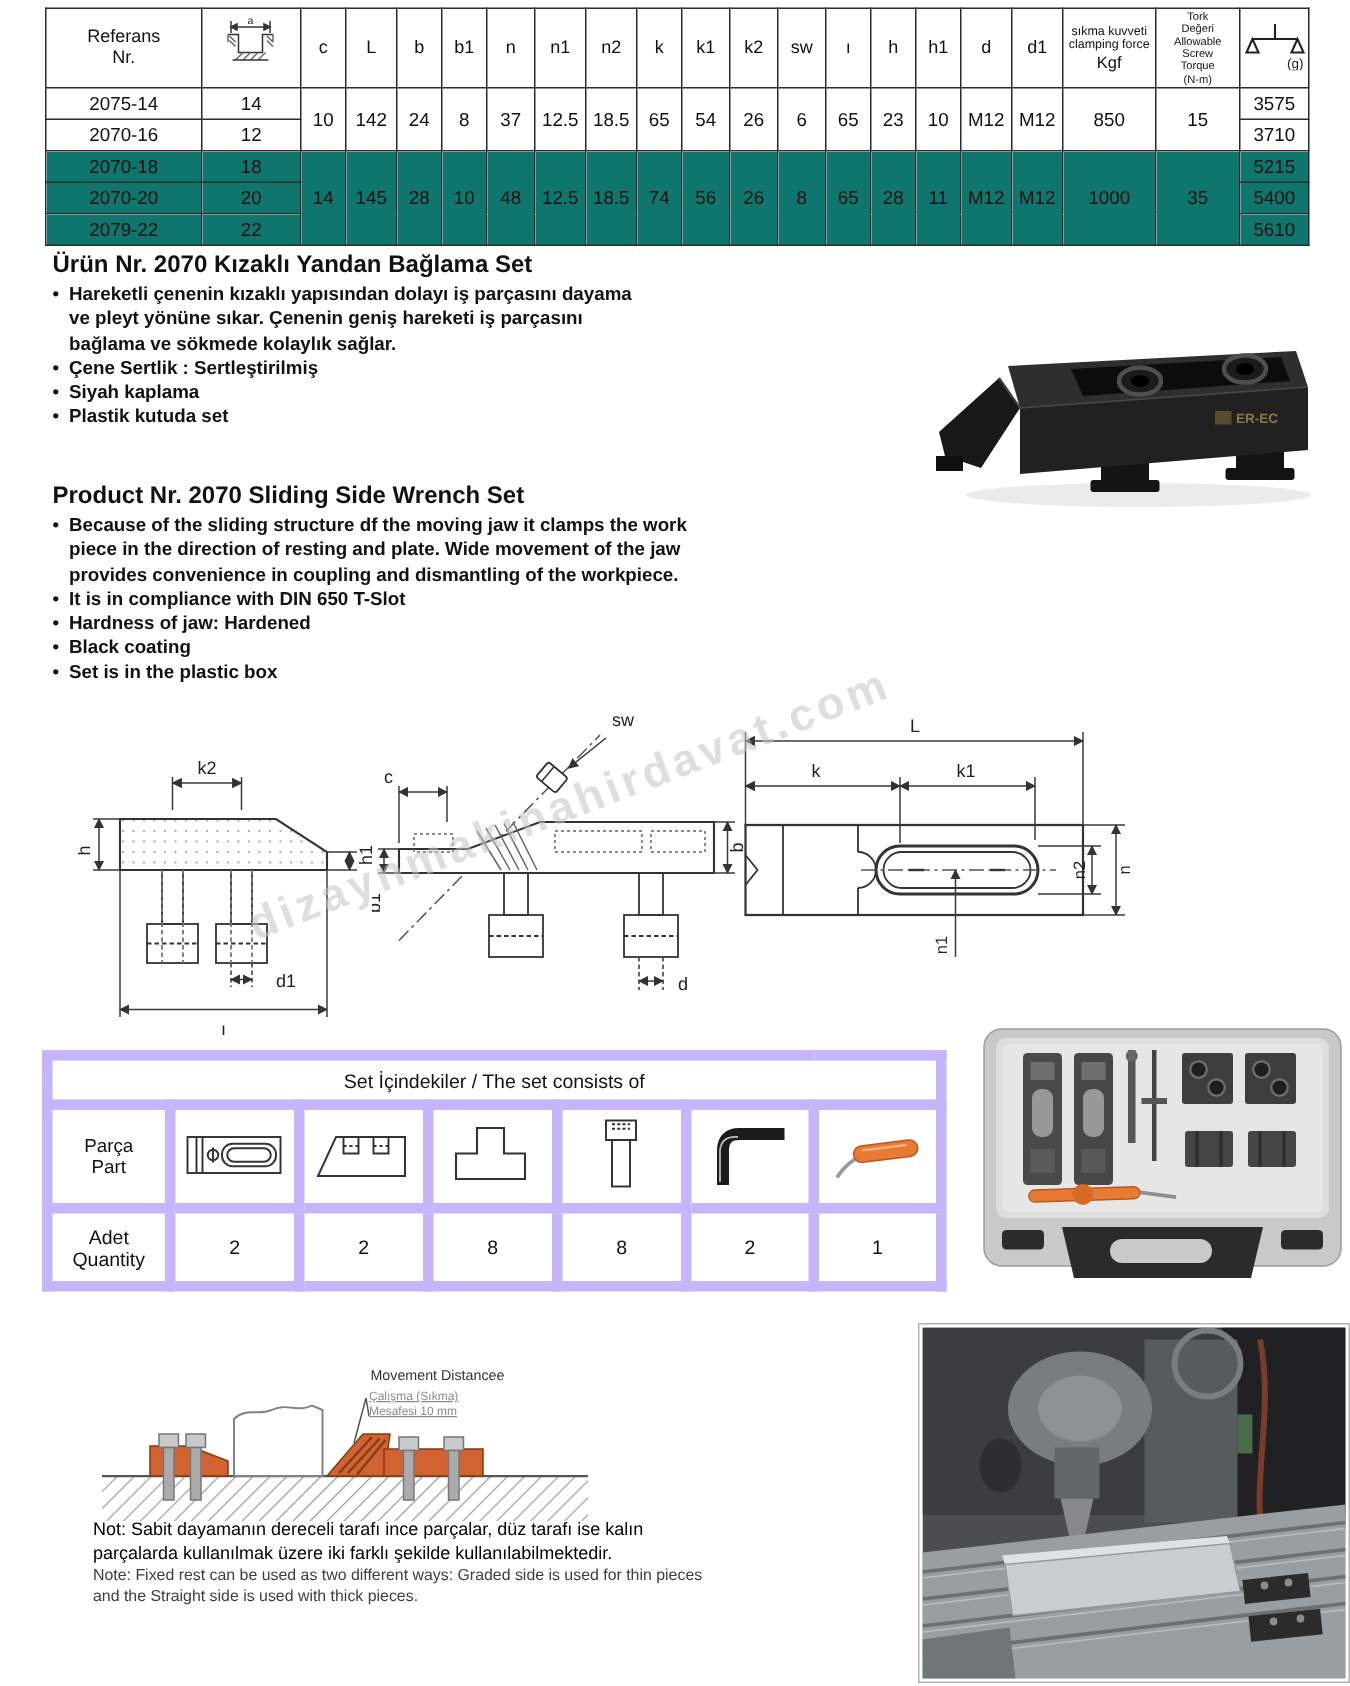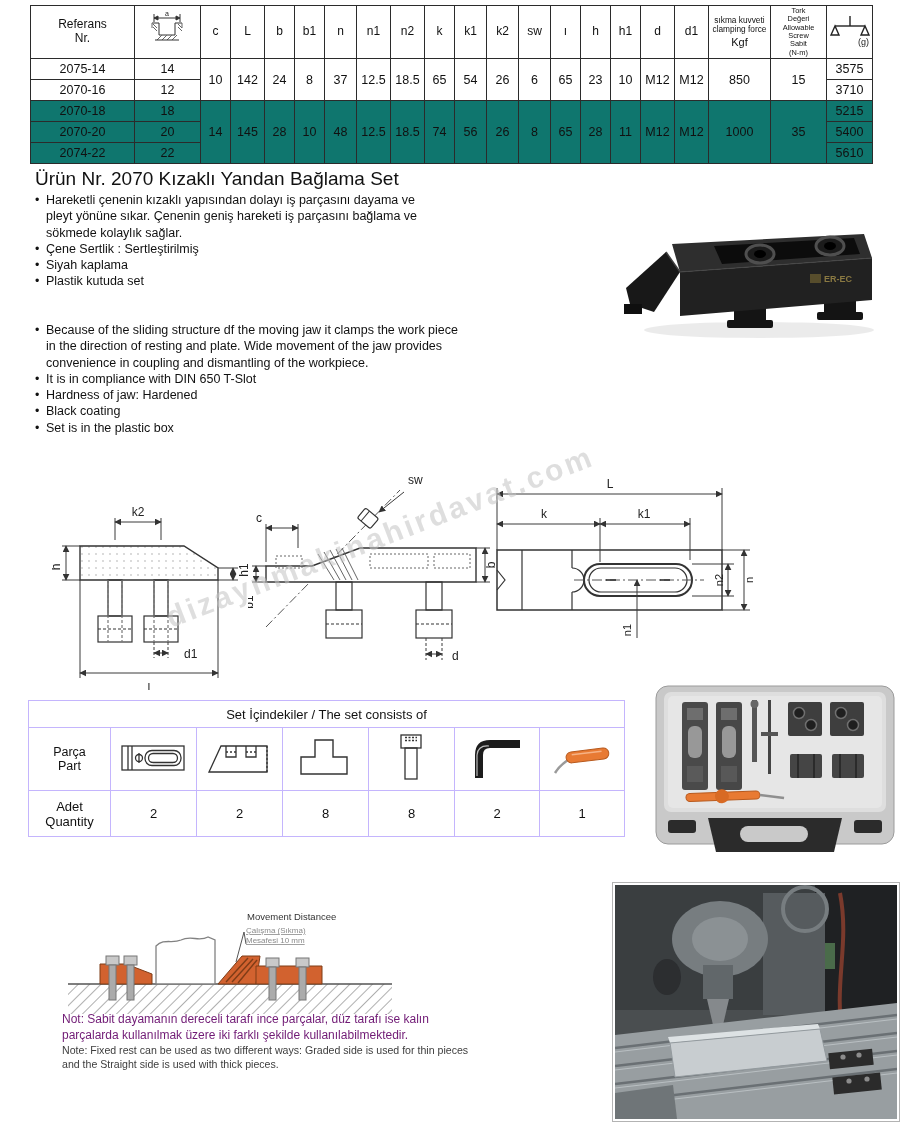--- a/index.html
+++ b/index.html
@@ -9,35 +9,35 @@
   
   table.spec{border-collapse:collapse;table-layout:fixed;width:842px;}
   .spec th,.spec td{border:1px solid #2b2b2b;text-align:center;vertical-align:middle;padding:0;overflow:hidden;}
   .spec th{font-weight:normal;font-size:12px;height:52px;line-height:1.15;}
   .spec td{font-size:12.5px;height:20px;background:#fff;}
   .spec td.shade{background:#0f766e;}
   .hsmall{font-size:8.3px;line-height:1.15;}
   .htiny{font-size:7.4px;line-height:1.12;}
   .kgf{font-size:11px;margin-top:1px;}
   
-  .desc-title{font-size:19px;font-weight:normal;margin:0 0 2px 0;}
-  ul.bul{list-style:none;margin:0;padding:0;font-size:12.5px;line-height:1.3;}
+  .desc-title{font-size:16px;font-weight:bold;margin:0 0 2px 0;}
+  ul.bul{list-style:none;margin:0;padding:0;font-size:12.5px;line-height:1.3;font-weight:bold;}
   ul.bul li{position:relative;padding-left:11px;margin:0;}
   ul.bul li::before{content:"\2022";position:absolute;left:0;top:0;}
   
   table.settab{border-collapse:collapse;table-layout:fixed;width:596px;}
-  .settab th,.settab td{border:1px solid #c4b5fd;text-align:center;vertical-align:middle;padding:0;}
+  .settab th,.settab td{border:7px solid #c4b5fd;text-align:center;vertical-align:middle;padding:0;}
   .settab th{font-weight:normal;font-size:13px;height:26px;}
   .settab td.lbl{font-size:12.5px;}
   .settab td.icn{height:62px;}
   .settab td.qty{height:45px;font-size:13px;}
   
   .photo-frame{border:1px solid #b3b3b3;background:#fff;padding:2px;}
   
-  .note-tr{font-size:12px;line-height:1.3;color:#701a75;}
+  .note-tr{font-size:12px;line-height:1.3;color:#000000;}
   .note-en{font-size:10.6px;line-height:1.32;color:#3d3d3d;}
   
   .wm{transform:rotate(-21deg);transform-origin:center;font-size:30px;letter-spacing:3px;color:#c4c4c4;opacity:.55;font-weight:bold;pointer-events:none;z-index:40;}
   svg text{font-family:"Liberation Sans",sans-serif;}
 </style>
 </head>
 <body>
 
 <div id="page">
 
@@ -114,21 +114,21 @@
         <th>
           <div class="hsmall pre">sıkma kuvveti
 clamping force</div>
           <div class="kgf">Kgf</div>
         </th>
         <th>
           <div class="htiny pre">Tork
 Değeri
 Allowable
 Screw
-Sabit
+Torque
 (N-m)</div>
         </th>
         <th>
           <svg width="42" height="34" viewBox="0 0 42 34">
             <g stroke="#222" stroke-width="1.4" fill="none">
               <line x1="21" y1="3" x2="21" y2="13"></line>
               <line x1="6" y1="13" x2="36" y2="13"></line>
               <path d="M6,13 L2,22 H10 Z"></path>
               <path d="M36,13 L32,22 H40 Z"></path>
             </g>
@@ -188,21 +188,21 @@
         <td class="shade" rowspan="3">1000</td>
         <td class="shade" rowspan="3">35</td>
         <td class="shade">5215</td>
       </tr>
       <tr>
         <td class="shade">2070-20</td>
         <td class="shade">20</td>
         <td class="shade">5400</td>
       </tr>
       <tr>
-        <td class="shade">2074-22</td>
+        <td class="shade">2079-22</td>
         <td class="shade">22</td>
         <td class="shade">5610</td>
       </tr>
       </tbody>
     </table>
   </div>
 
   <div class="abs" style="left:35px;top:168px;width:392px;">
     <p class="desc-title">Ürün Nr. 2070 Kızaklı Yandan Bağlama Set</p>
     <ul class="bul">
@@ -232,20 +232,21 @@
       <polygon points="12,80 52,44 66,64 40,104 16,96" fill="#181818"></polygon>
       <line x1="52" y1="44" x2="66" y2="64" stroke="#3e3e3e" stroke-width="1.5"></line>
       <line x1="66" y1="64" x2="258" y2="50" stroke="#474747" stroke-width="1"></line>
       <rect x="10" y="96" width="18" height="10" fill="#0f0f0f"></rect>
       <rect x="196" y="66" width="11" height="9" fill="#574d2c"></rect>
       <text x="210" y="74" font-size="9" fill="#8a7942" font-weight="bold">ER-EC</text>
     </svg>
   </div>
 
   <div class="abs" style="left:35px;top:322px;width:432px;">
+    <p class="desc-title">Product Nr. 2070 Sliding Side Wrench Set</p>
     <ul class="bul">
       <li><span>Because of the sliding structure df the moving jaw it clamps the work piece in the direction of resting and plate. Wide movement of the jaw provides convenience in coupling and dismantling of the workpiece.</span></li>
       <li><span>It is in compliance with DIN 650 T-Slot</span></li>
       <li><span>Hardness of jaw: Hardened</span></li>
       <li><span>Black coating</span></li>
       <li><span>Set is in the plastic box</span></li>
     </ul>
   </div>
 
   <div class="abs wm" style="left:100px;top:520px;width:560px;text-align:center;">dizaynmakinahirdavat.com</div>

